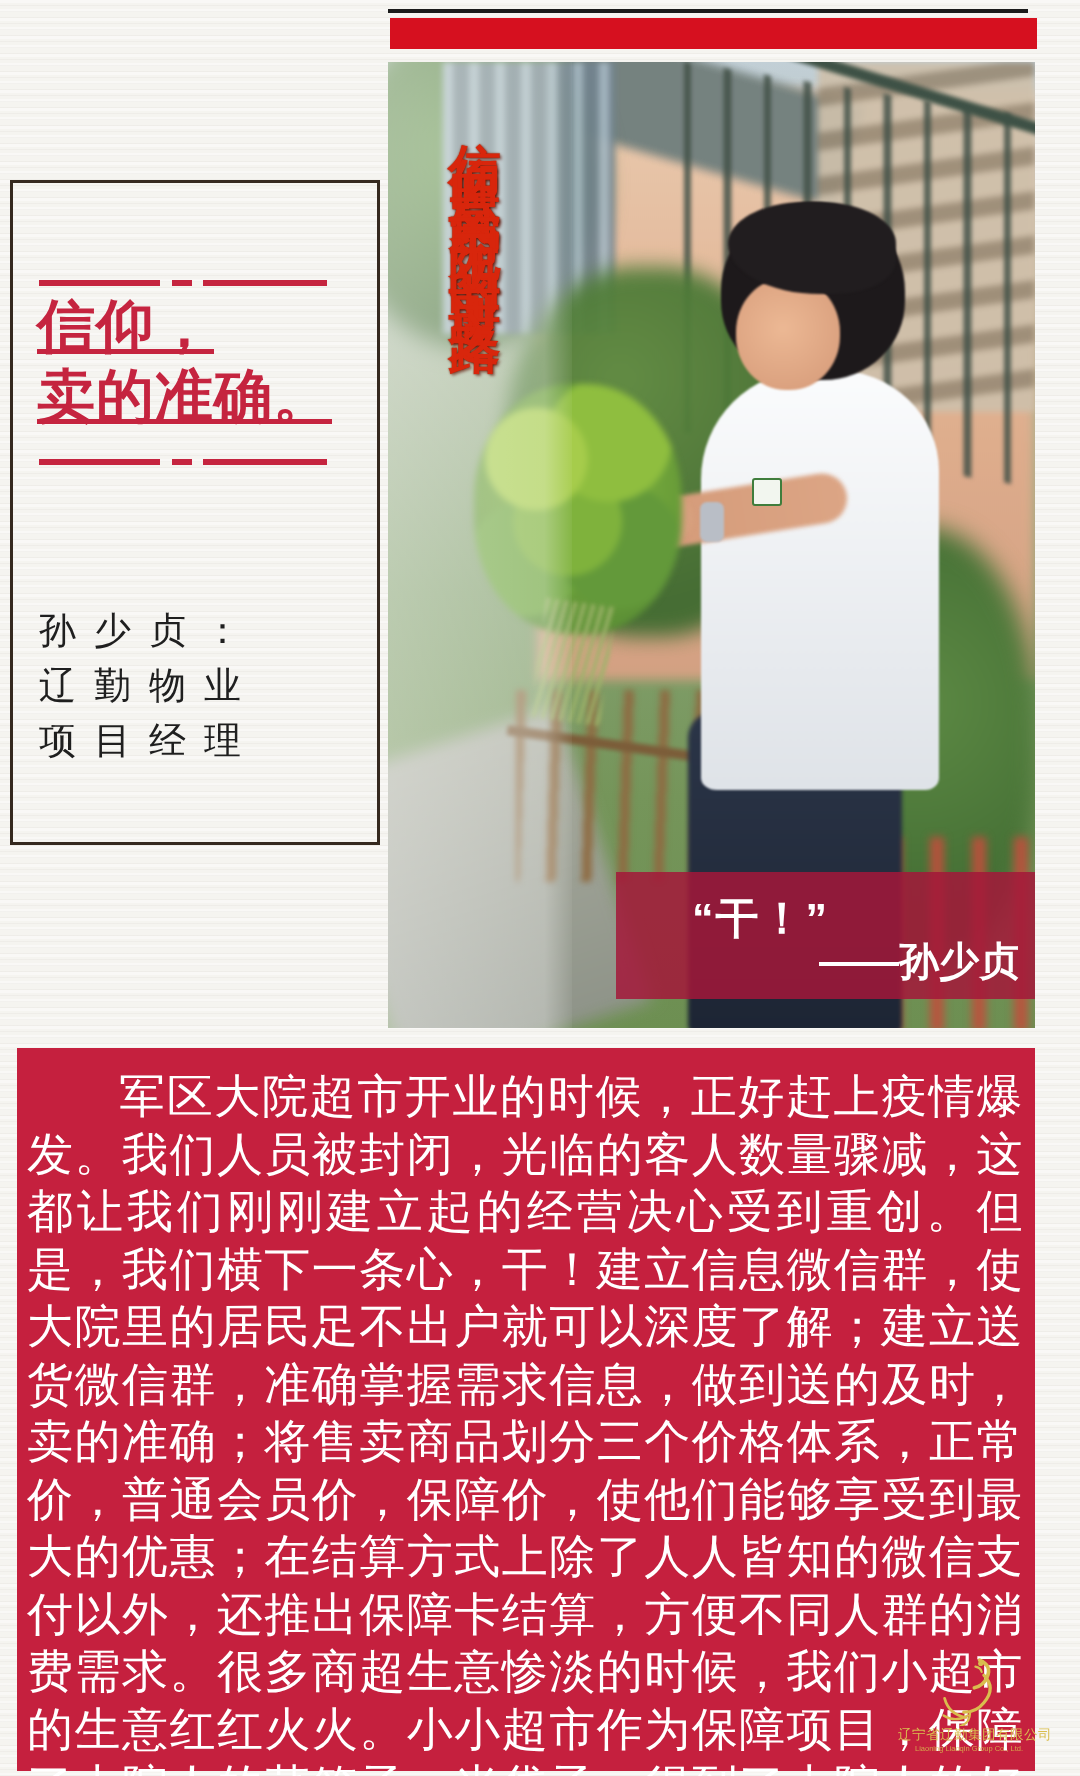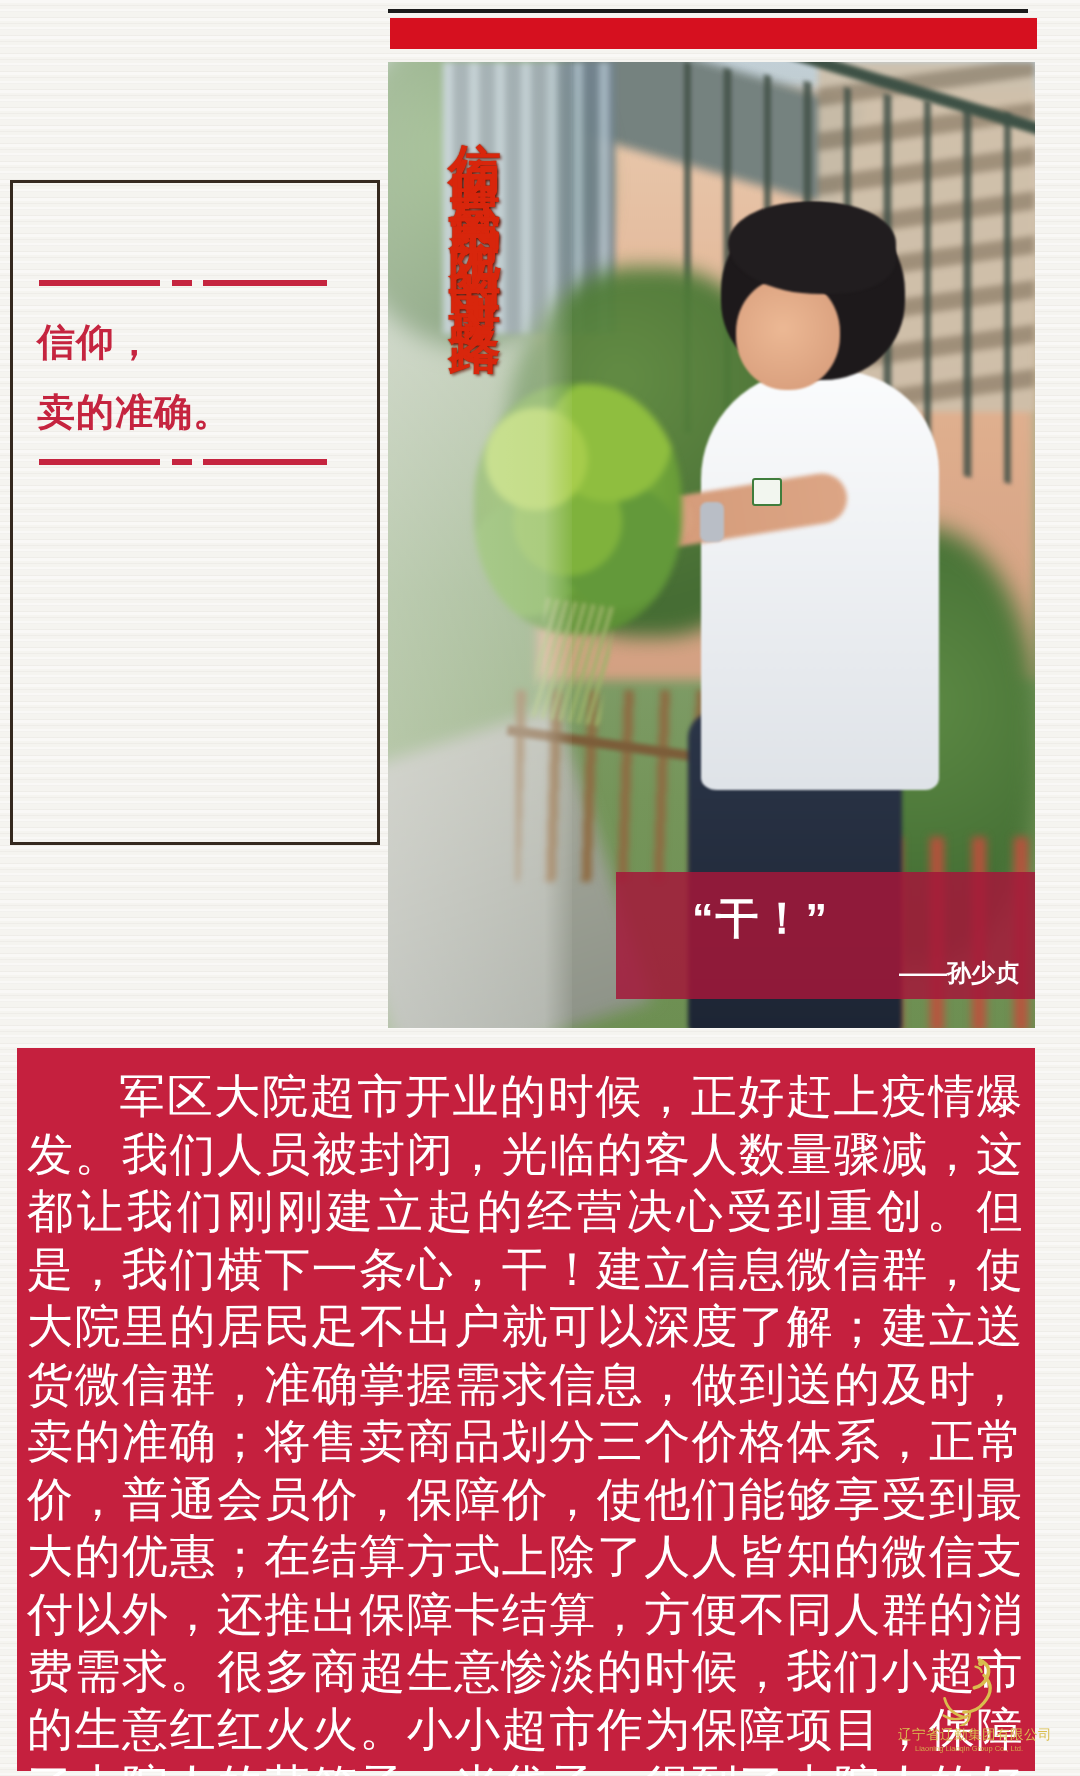--- a/index.html
+++ b/index.html
@@ -56,31 +56,31 @@
   .light-strip{left:0;top:0;width:184px;height:966px;background:linear-gradient(90deg,rgba(255,255,255,.46),rgba(255,255,255,.34) 85%,rgba(255,255,255,.05));}
   .v-slogan{
     left:52px;top:40px;height:940px;
     writing-mode:vertical-rl;text-orientation:upright;
     font-family:"DejaVu Serif", serif;font-weight:bold;
     font-size:52px;letter-spacing:15px;color:#d8260c;
     text-shadow:2px 2px 3px rgba(90,15,0,.55), 0 0 2px #8a2100;
   }
   .quote-box{left:228px;top:810px;width:419px;height:127px;background:rgba(163,23,57,.85);}
   .quote-text{position:absolute;left:76px;top:18px;color:#ffffff;font-size:43px;font-weight:bold;letter-spacing:2px;font-family:"Liberation Sans",sans-serif;}
-  .quote-attr{position:absolute;right:16px;bottom:10px;color:#ffffff;font-size:24px;font-weight:bold;font-family:"Liberation Sans",sans-serif;}
+  .quote-attr{position:absolute;right:16px;bottom:10px;color:#ffffff;font-size:40px;font-weight:bold;font-family:"Liberation Sans",sans-serif;}
 
   
   .card{left:10px;top:180px;width:364px;height:659px;border:3px solid #35291f;background:transparent;}
   .dash-row{position:absolute;left:26px;display:flex;align-items:center;height:6px;}
   .dash-row .d1{width:121px;height:6px;background:#c5243f;}
   .dash-row .d2{width:20px;height:6px;background:#c5243f;margin-left:12px;}
   .dash-row .d3{width:124px;height:6px;background:#c5243f;margin-left:11px;}
   .dash-top{top:97px;}
   .dash-bottom{top:276px;}
-  .card-title{position:absolute;left:24px;top:124px;color:#c5243f;font-size:38px;font-weight:900;line-height:70px;font-family:"Liberation Sans",sans-serif;letter-spacing:1px;}
+  .card-title{position:absolute;left:24px;top:108px;color:#c5243f;font-size:58px;font-weight:900;line-height:70px;font-family:"Liberation Sans",sans-serif;letter-spacing:1px;text-decoration:underline;}
   .card-names{position:absolute;left:26px;top:420px;color:#1f1f1f;font-family:"DejaVu Serif",serif;font-size:37px;line-height:55px;letter-spacing:18px;}
 
   
   .article{left:17px;top:1048px;width:1018px;height:723px;background:#c5203e;box-sizing:border-box;padding:20px 12px 8px 10px;}
   .article p{
     margin:0;color:#ffffff;font-family:"Liberation Serif",serif;
     font-size:46px;line-height:57.5px;text-align:justify;text-indent:2em;
     letter-spacing:0.5px;
   }
   .logo{left:898px;top:1656px;width:142px;text-align:center;color:#d9bd4e;}
@@ -140,20 +140,25 @@
     </div>
     <div class="card-title">
       <div>信仰，</div>
       <div>卖的准确。</div>
     </div>
     <div class="dash-row dash-bottom">
       <span class="d1"></span>
         <span class="d2"></span>
         <span class="d3"></span>
     </div>
+    <div class="card-names">
+      <div>孙少贞：</div>
+      <div>辽勤物业</div>
+      <div>项目经理</div>
+    </div>
   </div>
 
   <div class="abs article">
     <p>军区大院超市开业的时候，正好赶上疫情爆发。我们人员被封闭，光临的客人数量骤减，这都让我们刚刚建立起的经营决心受到重创。但是，我们横下一条心，干！建立信息微信群，使大院里的居民足不出户就可以深度了解；建立送货微信群，准确掌握需求信息，做到送的及时，卖的准确；将售卖商品划分三个价格体系，正常价，普通会员价，保障价，使他们能够享受到最大的优惠；在结算方式上除了人人皆知的微信支付以外，还推出保障卡结算，方便不同人群的消费需求。很多商超生意惨淡的时候，我们小超市的生意红红火火。小小超市作为保障项目，保障了大院人的菜篮子、米袋子，得到了大院人的好评，时常有顾客笑着说：“这超市开得好！”。</p>
   </div>
 
   <div class="abs logo">
     <svg width="64" height="70" viewBox="0 0 60 66">
       <g fill="none" stroke="#d9bd4e" stroke-linecap="round">
         <path d="M40 4 q12 5 7 16 q-3 8 -12 10" stroke-width="3.4"></path>

